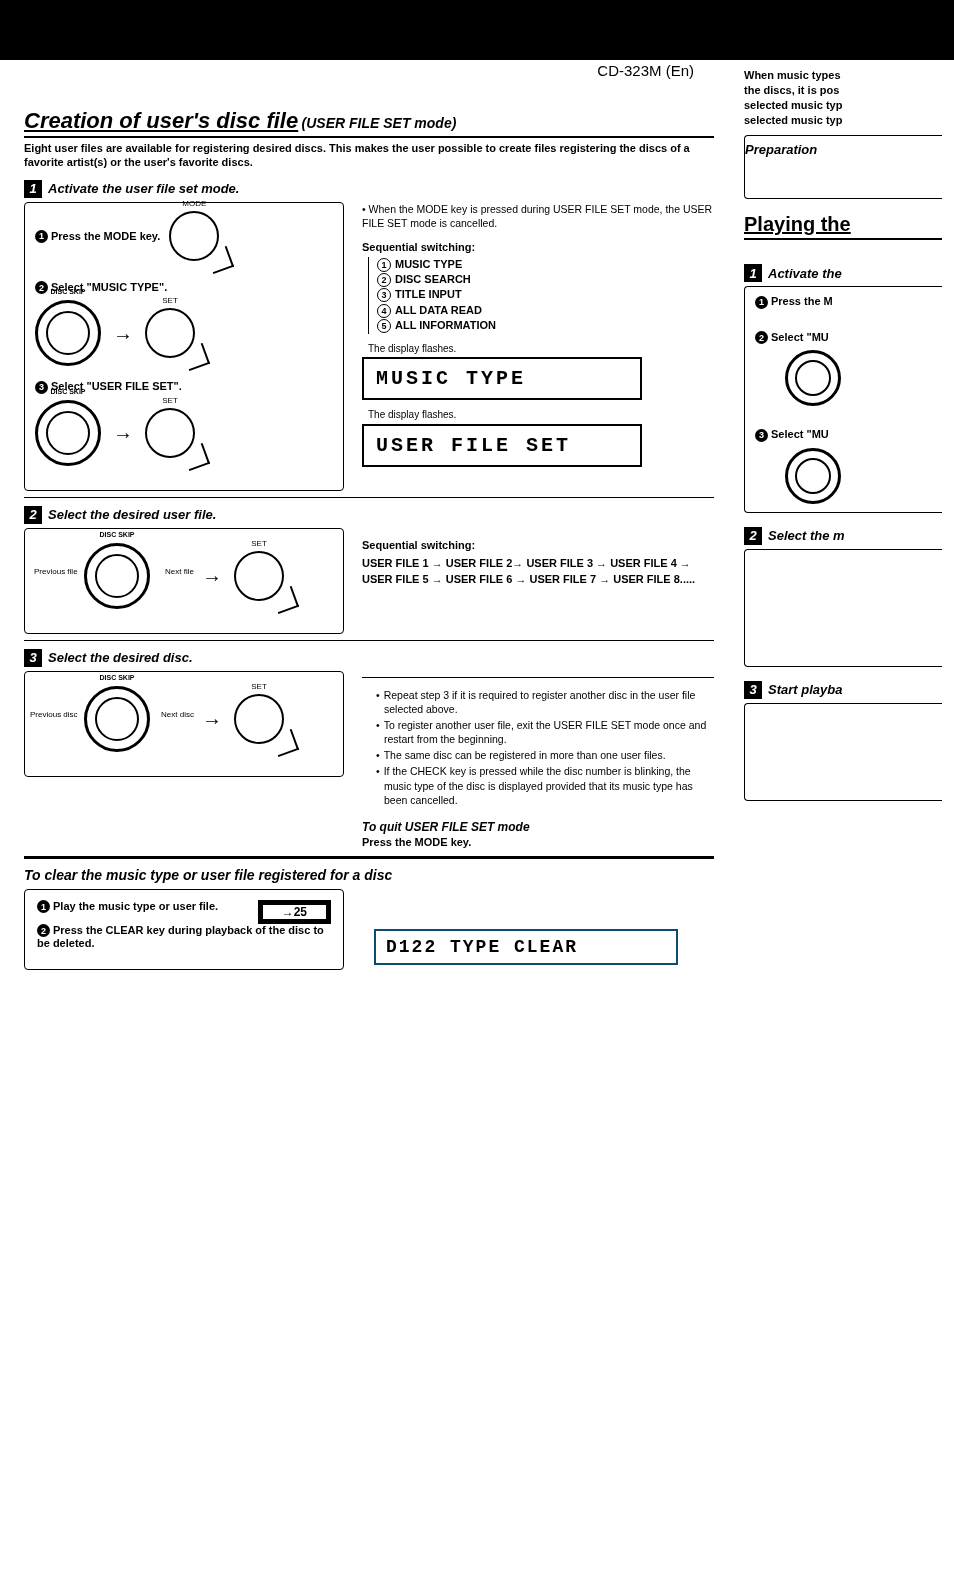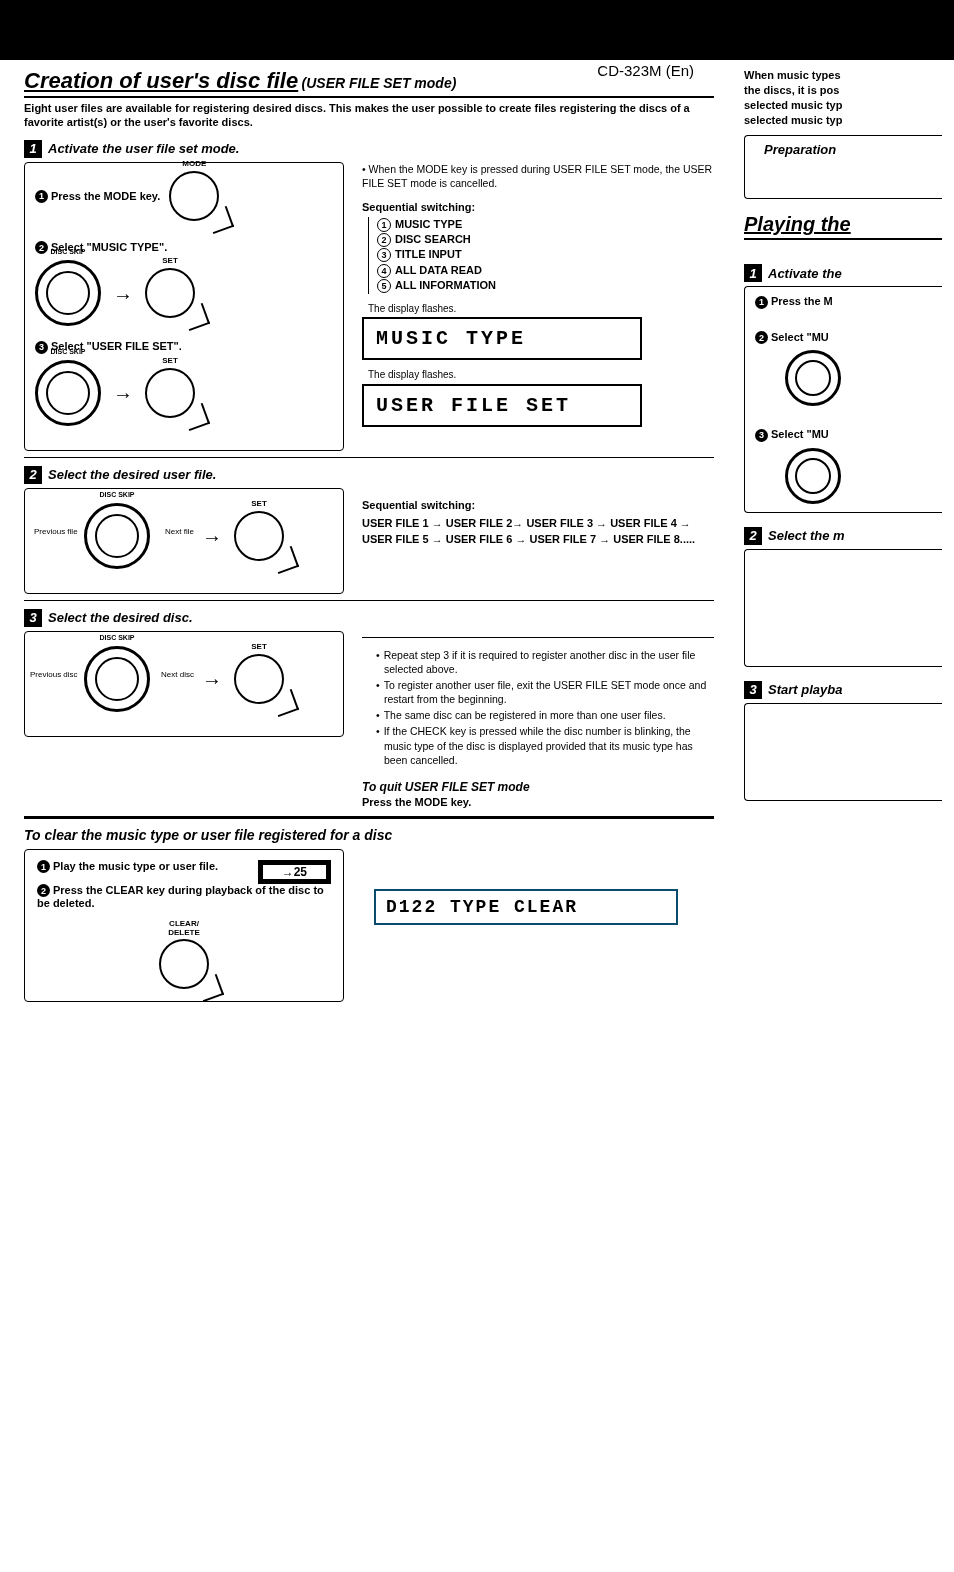--- a/index.html
+++ b/index.html
@@ -34,20 +34,21 @@
     flex: 0 0 690px;
   }
   .right-col {
     flex: 1;
     padding-left: 12px;
   }
   .title-line {
     border-bottom: 2px solid #000;
     padding-bottom: 2px;
     margin-bottom: 4px;
+    margin-top: 40px;
   }
   .main-title {
     font-size: 22px;
     font-weight: bold;
     font-style: italic;
     text-decoration: underline;
   }
   .title-sub {
     font-size: 14px;
     font-weight: bold;
@@ -161,21 +162,21 @@
     border-right: 2px solid #000;
     border-bottom: 2px solid #000;
     transform: rotate(-20deg);
   }
   .press-label {
     position: absolute;
     top: -12px;
     left: 50%;
     transform: translateX(-50%);
     font-size: 8px;
-    font-weight: bold;
+    font-weight: normal;
   }
   .side-small {
     font-size: 8px;
     position: absolute;
   }
   .right-desc {
     flex: 1;
     font-size: 10.5px;
     line-height: 1.35;
   }
@@ -316,33 +317,32 @@
   .r-snip {
     font-size: 11px;
     font-weight: bold;
     line-height: 1.35;
     margin-bottom: 8px;
   }
   .r-box {
     border: 1px solid #000;
     border-right: none;
     border-radius: 4px 0 0 4px;
-    padding: 6px 19px;
+    padding: 6px 0;
     min-height: 50px;
     margin-bottom: 14px;
   }
   .r-prep {
     font-weight: bold;
     font-style: italic;
     font-size: 13px;
   }
   .r-title {
     font-size: 20px;
     font-weight: bold;
-    font-style: italic;
     text-decoration: underline;
     border-bottom: 2px solid #000;
     padding-bottom: 2px;
     margin-bottom: 24px;
   }
   .r-step {
     display: flex;
     align-items: center;
     gap: 6px;
     margin: 8px 0 4px 0;
@@ -523,25 +523,20 @@
       <div class="clr-title">To clear the music type or user file registered for a disc</div>
       <div class="clr-row">
         <div class="clr-panel">
           <div class="row">
             <span class="badge">1</span><span>Play the music type or user file.</span>
             <span class="page-icon">→<span>25</span></span>
           </div>
           <div class="row" style="clear:both;">
             <span class="badge">2</span><span>Press the CLEAR key during playback of the disc to be deleted.</span>
           </div>
-          <div style="text-align:center; margin-top:6px;">
-            <div class="key-label" style="white-space:pre-line;">CLEAR/
-DELETE</div>
-            <div class="press-btn" style="margin:2px auto;"></div>
-          </div>
         </div>
         <div>
           <div class="lcd-center">D122 TYPE CLEAR</div>
         </div>
       </div>
 
     </div>
 
     <div class="right-col">
       <div class="r-snip" style="white-space:pre-line;">When music types

